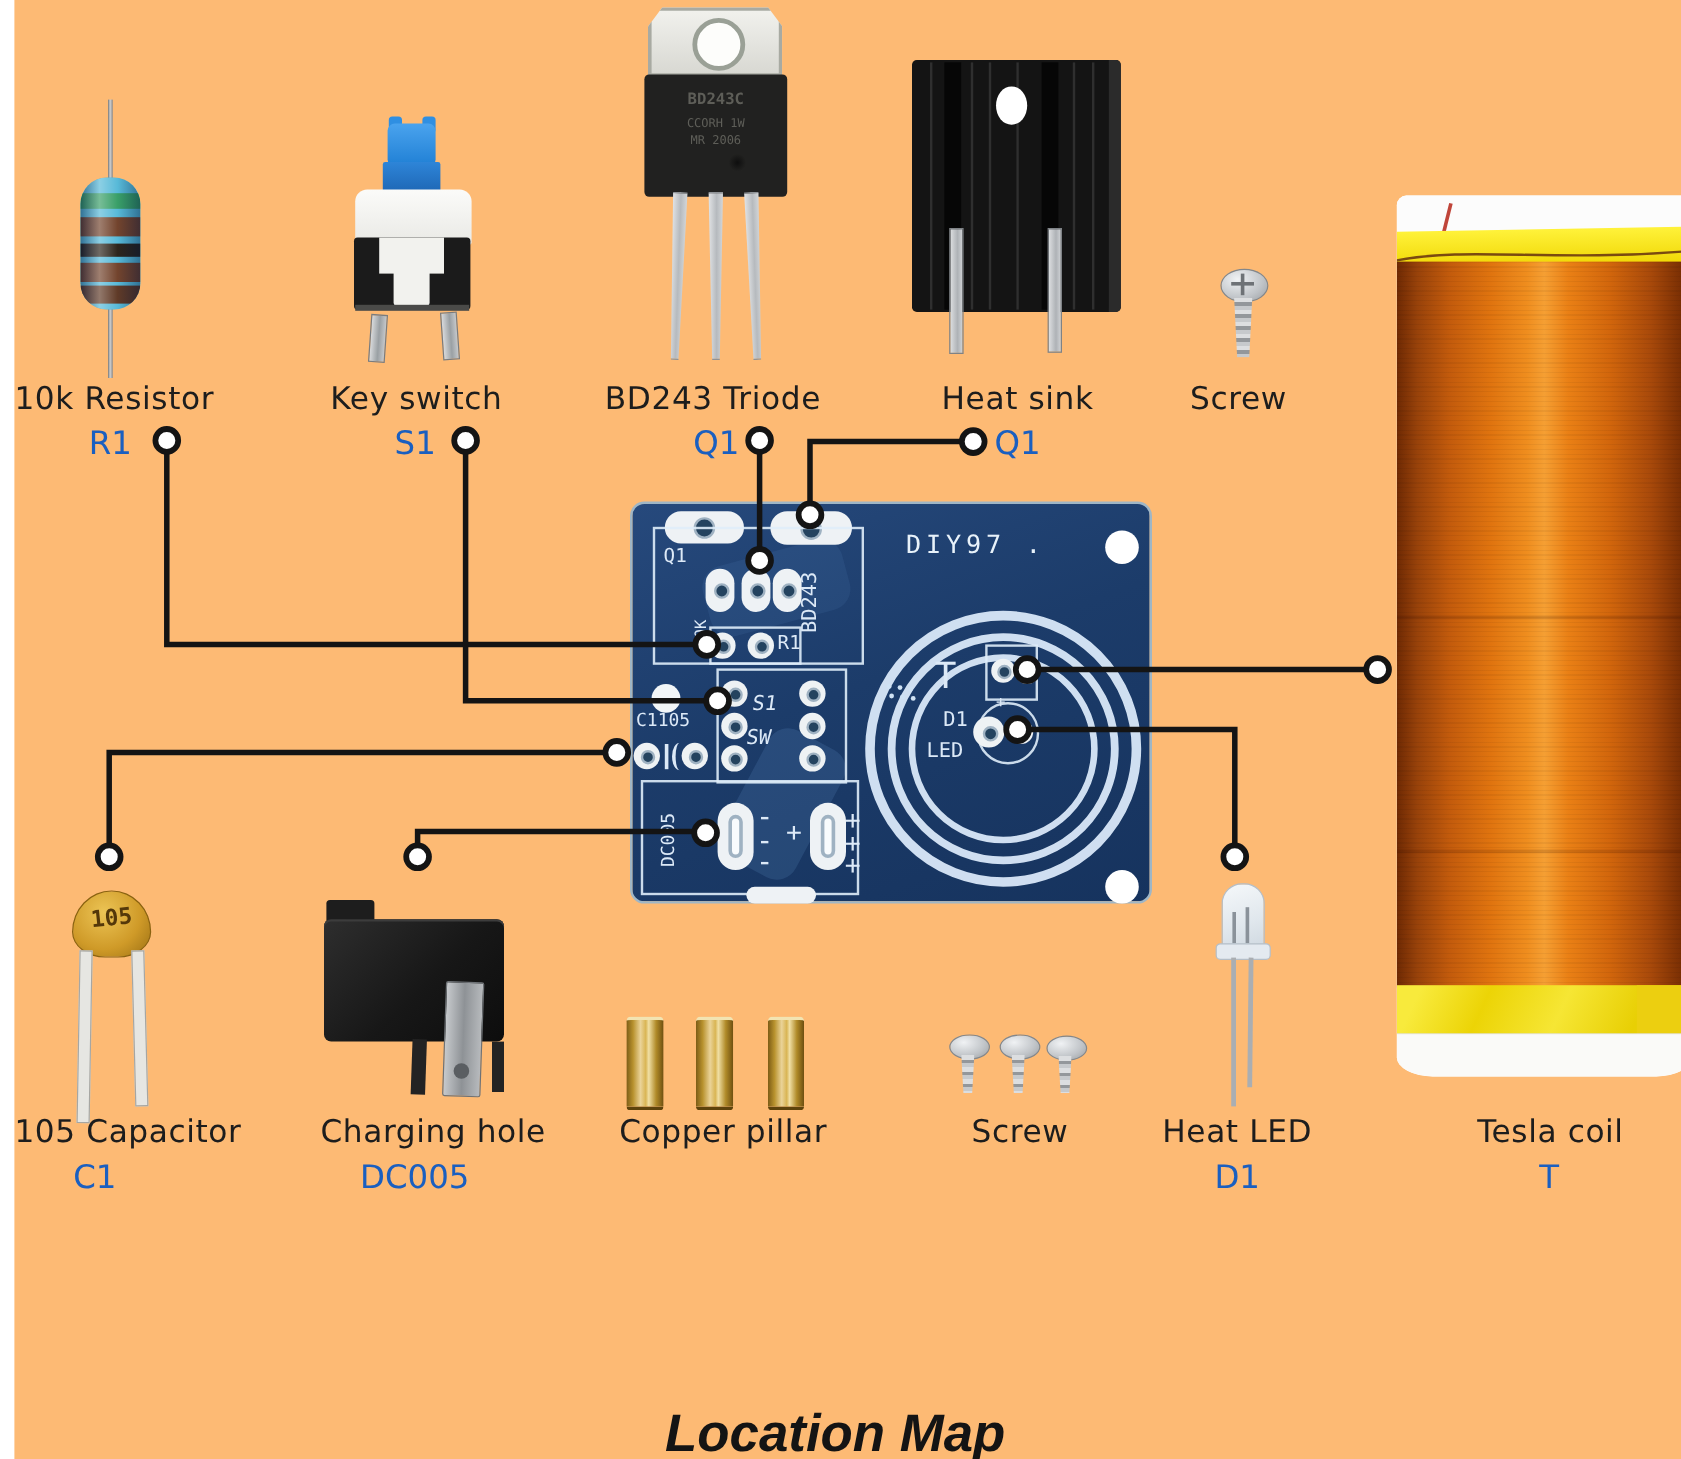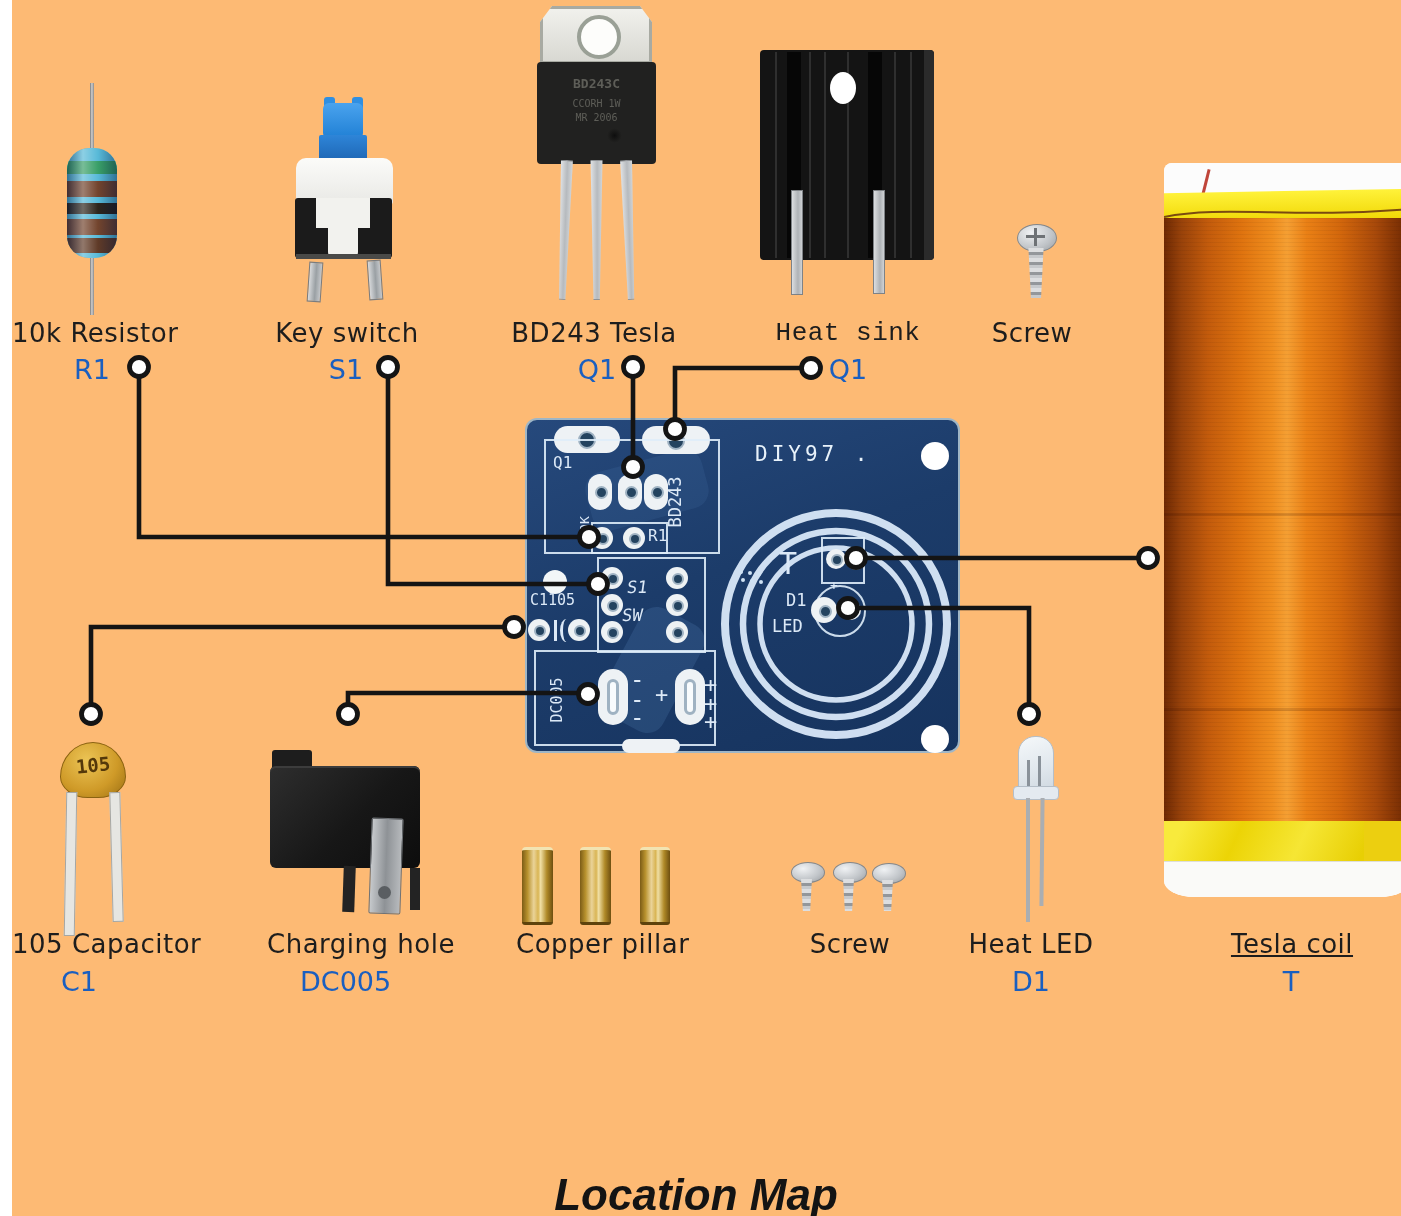--- a/index.html
+++ b/index.html
@@ -399,38 +399,38 @@
       <circle cx="1017" cy="714" r="9.5"></circle>
     </g>
   </svg>
 
   <div class="lbl" style="left:0px;top:318px;width:160px;">10k Resistor</div>
   <div class="des" style="left:50px;top:354px;width:60px;">R1</div>
 
   <div class="lbl" style="left:255px;top:318px;width:160px;">Key switch</div>
   <div class="des" style="left:304px;top:354px;width:60px;">S1</div>
 
-  <div class="lbl" style="left:492px;top:318px;width:180px;">BD243 Tesla</div>
+  <div class="lbl" style="left:492px;top:318px;width:180px;">BD243 Triode</div>
   <div class="des" style="left:555px;top:354px;width:60px;">Q1</div>
 
-  <div class="lbl" style="left:756px;top:318px;width:160px;font-family:Liberation Mono, monospace;">Heat sink</div>
+  <div class="lbl" style="left:756px;top:318px;width:160px;">Heat sink</div>
   <div class="des" style="left:806px;top:354px;width:60px;">Q1</div>
 
   <div class="lbl" style="left:960px;top:318px;width:120px;">Screw</div>
 
   <div class="lbl" style="left:0px;top:929px;width:165px;">105 Capacitor</div>
   <div class="des" style="left:37px;top:966px;width:60px;">C1</div>
 
   <div class="lbl" style="left:255px;top:929px;width:160px;">Charging hole</div>
   <div class="des" style="left:288px;top:966px;width:90px;">DC005</div>
 
   <div class="lbl" style="left:504px;top:929px;width:160px;">Copper pillar</div>
 
   <div class="lbl" style="left:778px;top:929px;width:120px;">Screw</div>
 
   <div class="lbl" style="left:949px;top:929px;width:140px;">Heat LED</div>
   <div class="des" style="left:989px;top:966px;width:60px;">D1</div>
 
-  <div class="lbl" style="left:1200px;top:929px;width:160px;text-decoration:underline;">Tesla coil</div>
+  <div class="lbl" style="left:1200px;top:929px;width:160px;">Tesla coil</div>
   <div class="des" style="left:1249px;top:966px;width:60px;">T</div>
 
   <div id="title">Location Map</div>
 </div>
 
 </body></html>

